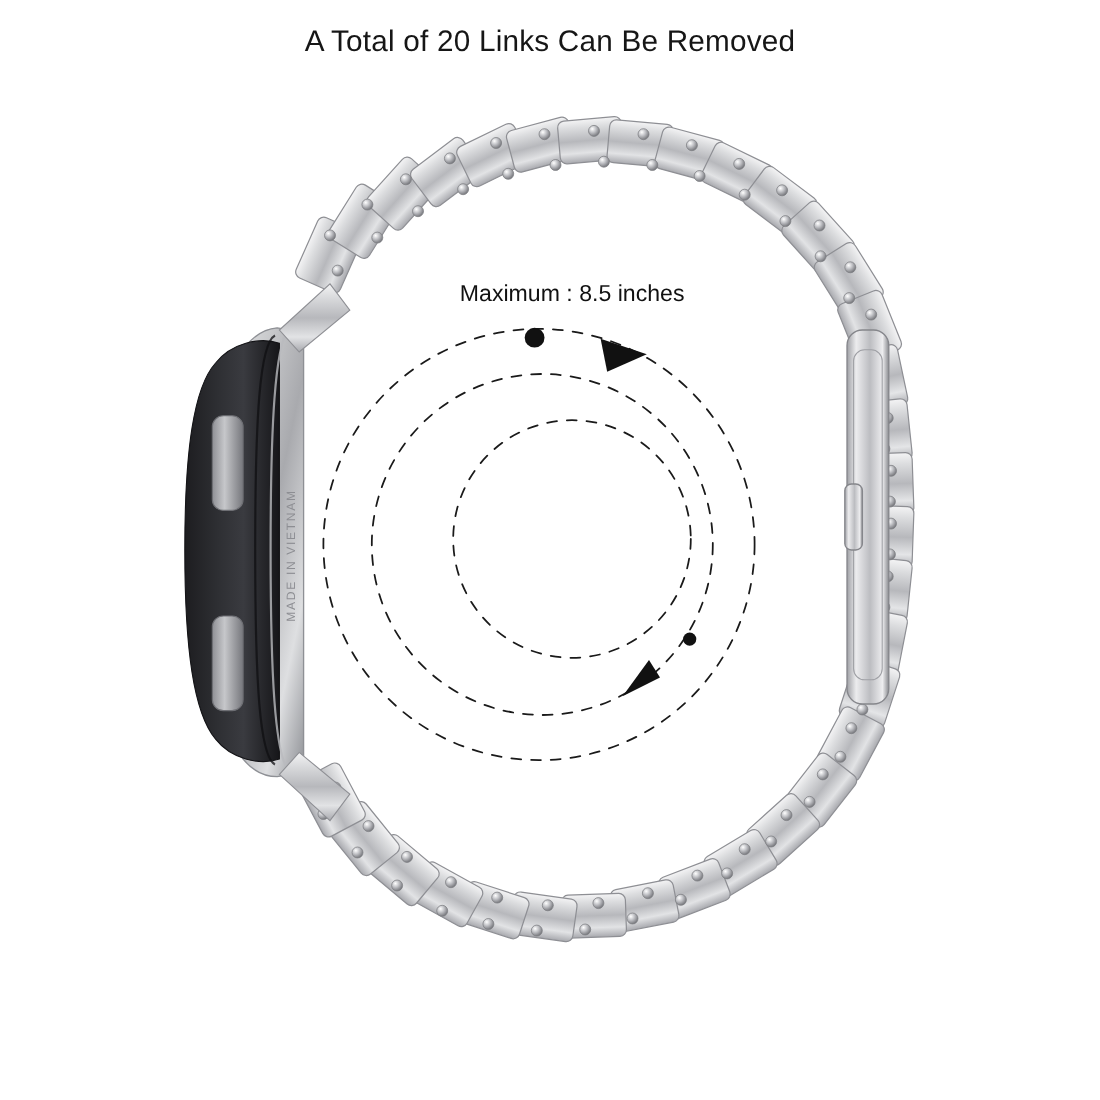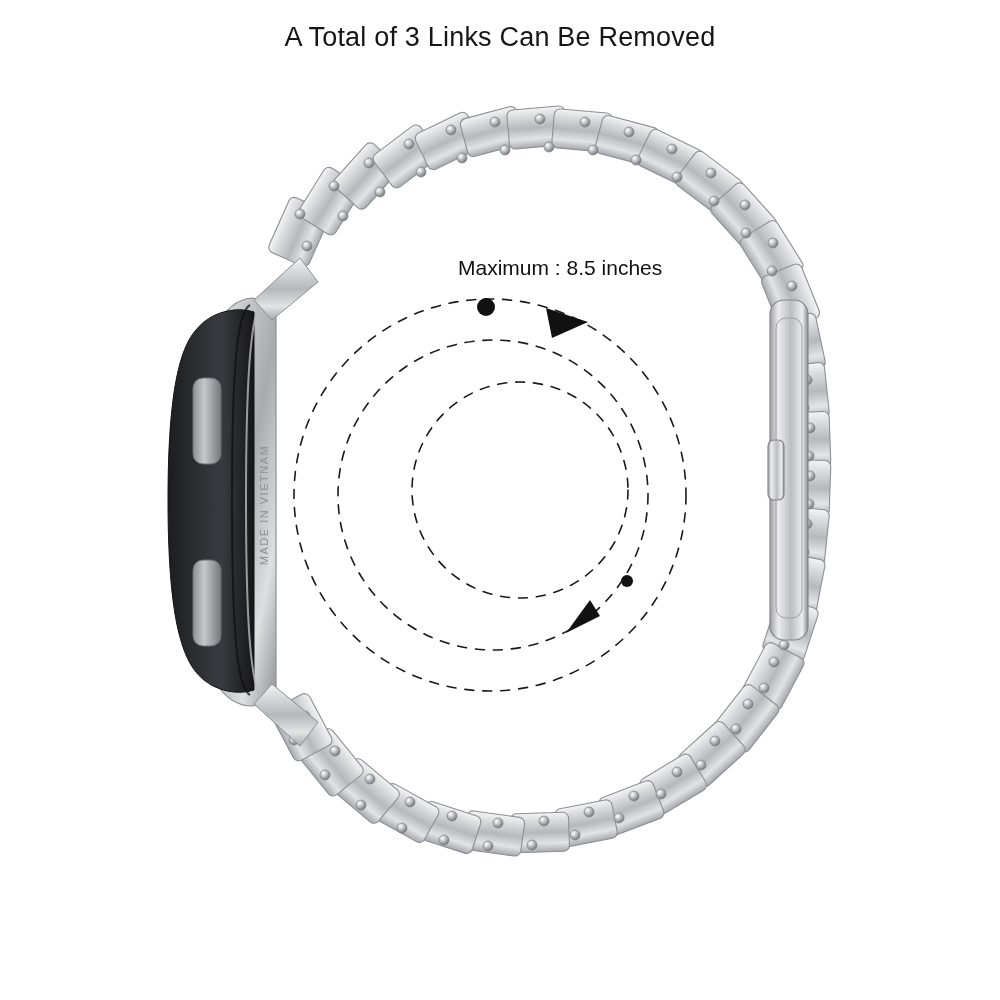--- a/index.html
+++ b/index.html
@@ -45,31 +45,30 @@
 
   svg.layer { position: absolute; left: 0; top: 0; width: 1000px; height: 1000px; }
 
   
   .annot {
     position: absolute;
     font-size: 21px;
     color: #111;
     white-space: nowrap;
     font-family: "Liberation Sans", sans-serif;
-    margin-left: 40px;
   }
   #max-label { left: 418px; top: 256px; }
   #min-label { left: 418px; top: 493px; }
 </style>
 </head>
 <body>
 
 <div id="stage">
 
-  <div id="title">A Total of 3 Links Can Be Removed</div>
+  <div id="title">A Total of 20 Links Can Be Removed</div>
 
   <div id="photo">
 
     <svg class="layer" viewBox="0 0 1000 1000" xmlns="http://www.w3.org/2000/svg">
       <defs>
 
         <linearGradient id="gLink" x1="0" y1="0" x2="0" y2="1">
           <stop offset="0%" stop-color="#f4f4f5"></stop>
           <stop offset="18%" stop-color="#dcdddf"></stop>
           <stop offset="50%" stop-color="#b7b8bc"></stop>

